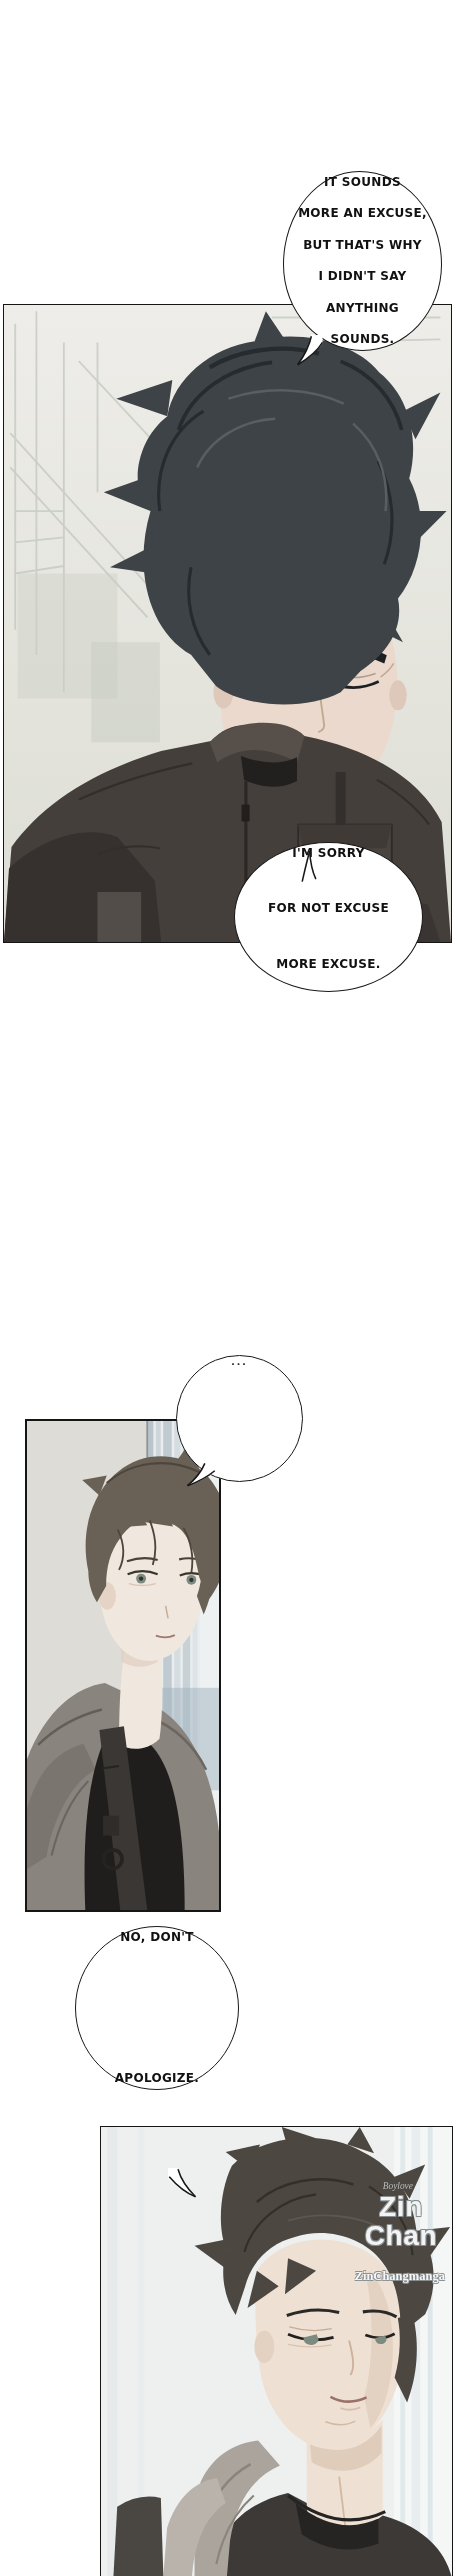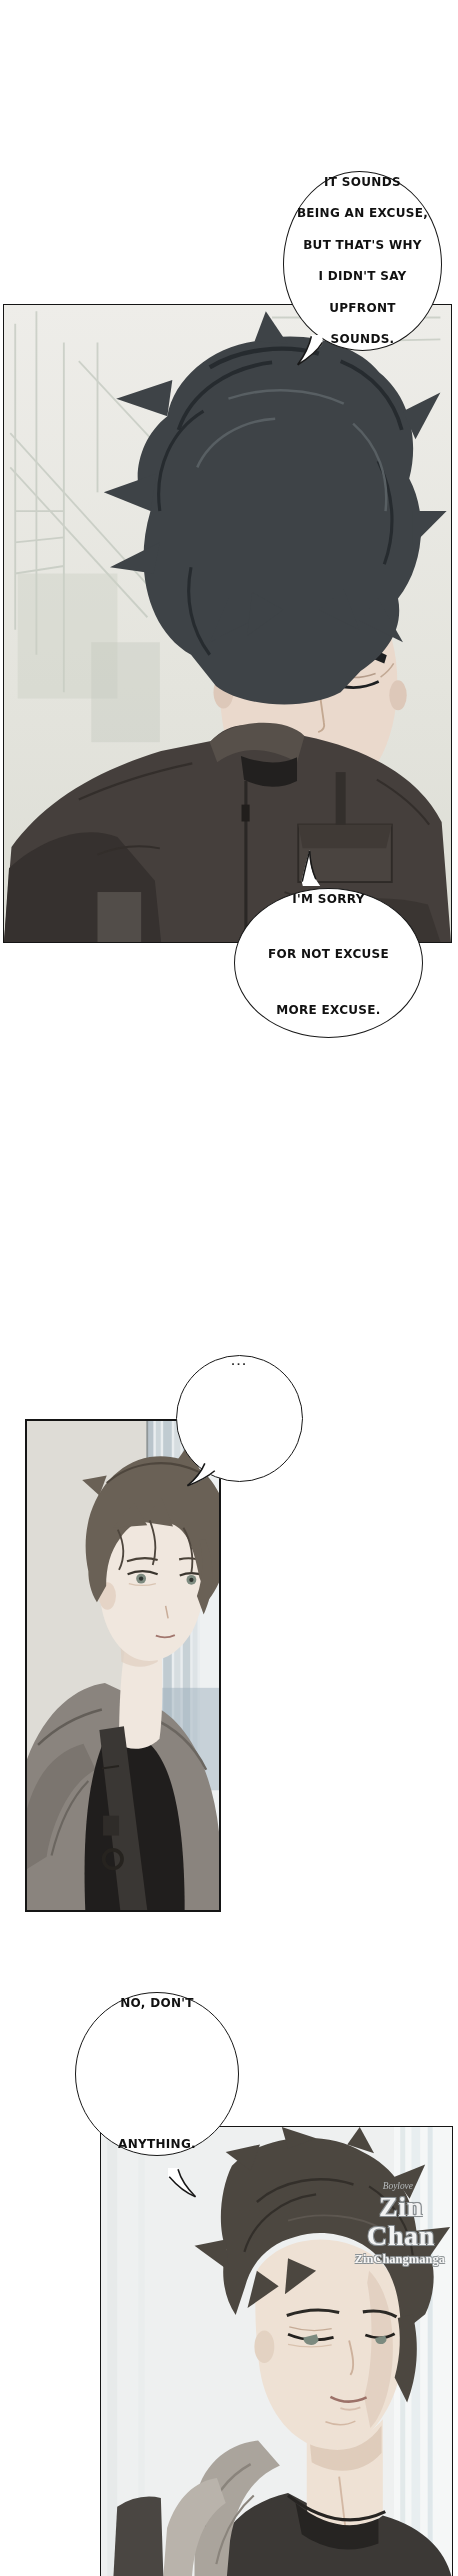--- a/index.html
+++ b/index.html
@@ -23,27 +23,27 @@
   .ellipsis-bubble .line{font-size:9.4px;letter-spacing:1.9px;color:#222;line-height:11.3px;}
   .watermark{
     position:absolute;left:343px;top:2182px;width:116px;z-index:7;
     text-align:center;color:#aeb3b5;line-height:1.05;pointer-events:none;
   }
   .wm-small{
     display:block;font-family:"Liberation Serif","DejaVu Serif",serif;
     font-style:italic;font-size:9.4px;color:#b7bcbe;margin-right:6.3px;
   }
   .wm-main{
-    display:block;font-family:Liberation Serif, serif;font-weight:bold;
+    display:block;font-family:Liberation Sans, sans-serif;font-weight:bold;
     font-size:28px;letter-spacing:0.6px;color:rgba(252,252,252,.92);
     text-shadow:0.9px 0.9px 0 #868c8f,-0.9px -0.9px 0 #868c8f,0.9px -0.9px 0 #868c8f,-0.9px 0.9px 0 #868c8f,0 0 1.9px #868c8f;
   }
   .wm-sub{
     display:block;font-family:"Liberation Serif","DejaVu Serif",serif;font-weight:bold;
-    font-size:12.5px;margin-top:2px;margin-right:2.5px;color:rgba(252,252,252,.95);
+    font-size:12.5px;margin-top:19px;margin-right:2.5px;color:rgba(252,252,252,.95);
     text-shadow:0.6px 0.6px 0 #8a9093,-0.6px -0.6px 0 #8a9093,0.6px -0.6px 0 #8a9093,-0.6px 0.6px 0 #8a9093;
   }
 </style>
 </head>
 <body>
 
 <div class="panel" style="left:3.1px;top:304px;width:449px;height:639px;">
   <svg viewBox="0 0 717 1020" preserveAspectRatio="none">
     <defs>
       <linearGradient id="p1bg" x1="0" y1="0" x2="0" y2="1">
@@ -274,55 +274,55 @@
       <path d="M165 640 Q185 570 240 540" stroke="#8a847c" stroke-width="4" fill="none"></path>
       <path d="M185 700 Q200 630 245 590" stroke="#8a847c" stroke-width="3.5" fill="none"></path>
       <path d="M100 719 L106 642 C122 592 152 567 186 562 L200 602 C170 622 150 662 146 719 Z" fill="#b9b3ab"></path>
       <path d="M20 719 L26 608 Q60 586 96 594 L100 719 Z" fill="#4a4642"></path>
     </g>
   </svg>
 </div>
 
 <div class="bubble" style="left:283px;top:171px;width:157px;height:178px;border-radius:48% 52% 50% 50% / 52% 52% 48% 48%;">
   <span class="line">IT SOUNDS</span>
-  <span class="line">BEING AN EXCUSE,</span>
+  <span class="line">MORE AN EXCUSE,</span>
   <span class="line">BUT THAT'S WHY</span>
   <span class="line">I DIDN'T SAY</span>
-  <span class="line">UPFRONT</span>
+  <span class="line">ANYTHING</span>
   <span class="line">SOUNDS.</span>
 </div>
 <svg class="bubble-tail" style="left:294px;top:335px;" width="31" height="31" viewBox="0 0 50 50">
   <path d="M46 0 L46 14 C36 28 20 40 6 48 C16 34 24 18 28 0 Z" fill="#ffffff"></path>
   <path d="M46 12 C37 27 21 39 6 48" stroke="#181818" stroke-width="2.5" fill="none"></path>
   <path d="M28 2 C25 16 16 34 6 48" stroke="#181818" stroke-width="2.5" fill="none"></path>
 </svg>
 
-<div class="bubble" style="left:234px;top:888px;width:189px;height:150px;padding-bottom:16.3px;box-sizing:border-box;">
+<div class="bubble" style="left:234px;top:842px;width:189px;height:150px;padding-bottom:16.3px;box-sizing:border-box;">
   <span class="line">I'M SORRY</span>
   <span class="line">FOR NOT EXCUSE</span>
   <span class="line">MORE EXCUSE.</span>
 </div>
 <svg class="bubble-tail" style="left:299px;top:850px;" width="25" height="36" viewBox="0 0 40 58">
   <path d="M6 58 L34 58 L26 46 C19 30 16 15 17 0 C11 18 7 38 4 50 Z" fill="#ffffff"></path>
   <path d="M17 2 C12 20 8 38 5 51" stroke="#181818" stroke-width="2.5" fill="none"></path>
   <path d="M17 2 C18 18 21 34 27 47" stroke="#181818" stroke-width="2.5" fill="none"></path>
 </svg>
 
 <div class="bubble ellipsis-bubble" style="left:176px;top:1355px;width:125px;height:125px;">
   <span class="line">...</span>
 </div>
 <svg class="bubble-tail" style="left:185px;top:1462px;" width="31" height="25" viewBox="0 0 50 40">
   <path d="M48 0 L48 16 C34 26 18 34 4 38 C18 28 28 14 32 0 Z" fill="#ffffff"></path>
   <path d="M48 14 C35 25 18 33 4 38" stroke="#181818" stroke-width="2.5" fill="none"></path>
   <path d="M32 2 C27 14 16 28 4 38" stroke="#181818" stroke-width="2.5" fill="none"></path>
 </svg>
 
-<div class="bubble" style="left:75px;top:1992px;width:162px;height:162px;">
+<div class="bubble" style="left:75px;top:1926px;width:162px;height:162px;">
   <span class="line">NO, DON'T</span>
-  <span class="line">ANYTHING.</span>
+  <span class="line">APOLOGIZE.</span>
 </div>
 <svg class="bubble-tail" style="left:168px;top:2168px;" width="30" height="30" viewBox="0 0 48 48">
   <path d="M0 0 L0 16 C12 30 27 40 44 46 C31 33 20 16 16 0 Z" fill="#ffffff"></path>
   <path d="M2 14 C14 28 29 40 44 46" stroke="#181818" stroke-width="2.5" fill="none"></path>
   <path d="M16 2 C20 16 31 33 44 46" stroke="#181818" stroke-width="2.5" fill="none"></path>
 </svg>
 
 <div class="watermark">
   <span class="wm-small">Boylove</span>
   <span class="wm-main">Zin Chan</span>

